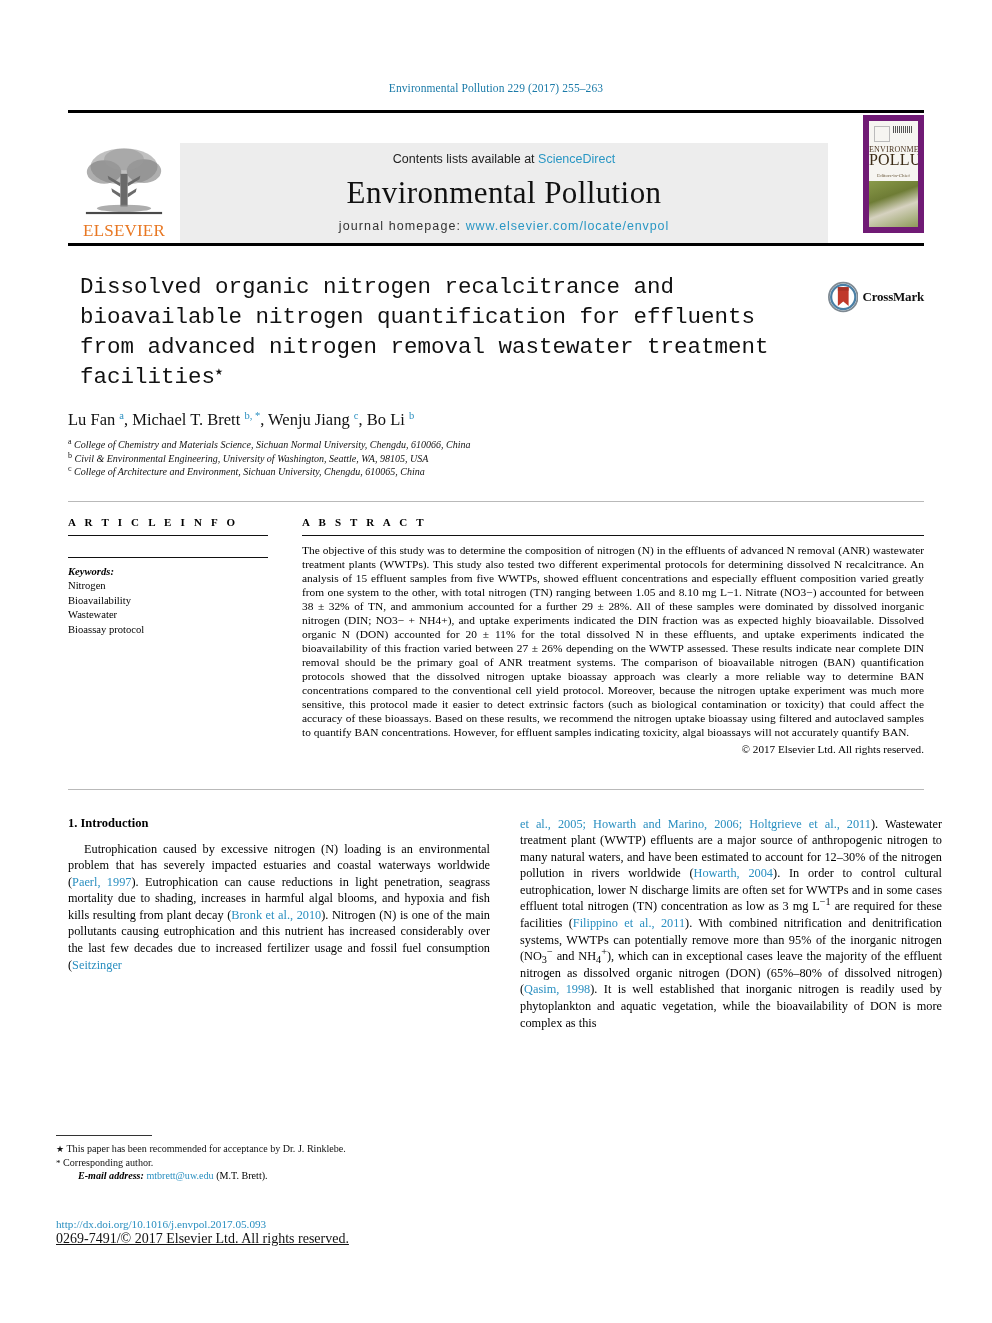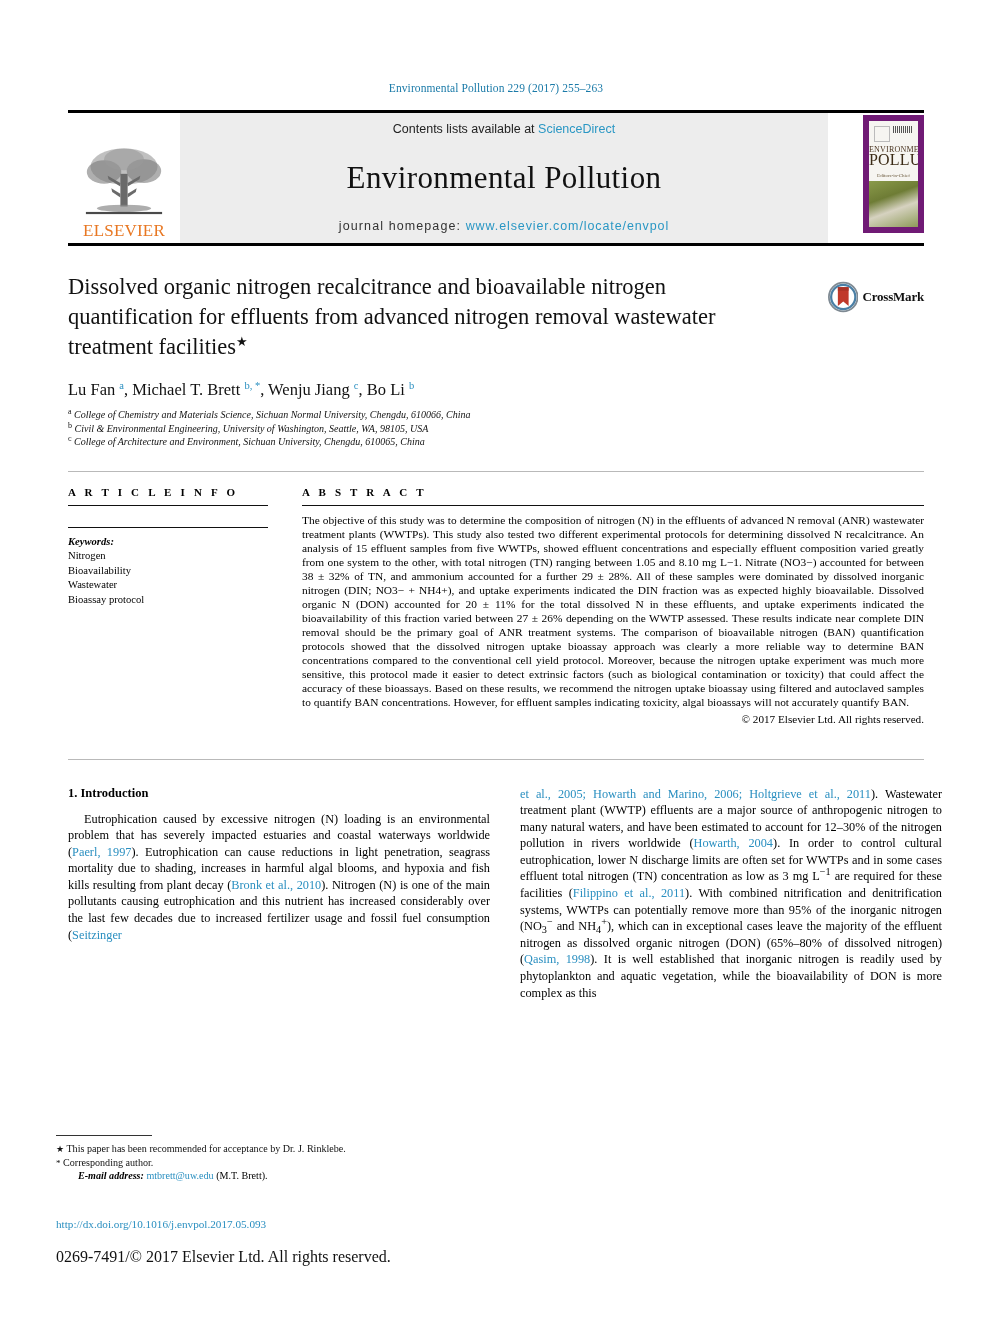--- a/index.html
+++ b/index.html
@@ -64,20 +64,21 @@
   }
   .journal-band {
     flex: 1 1 auto;
     background: #ededed;
     display: flex;
     flex-direction: column;
     align-items: center;
     justify-content: space-between;
     padding: 9px 0 10px 0;
     position: relative;
+    margin-top: 30px;
   }
   .contents-line {
     font-size: 12.5px;
     color: #222;
     font-family: "Liberation Sans", sans-serif;
   }
   .contents-line .sd { color: #2a97c4; }
   .journal-title {
     font-family: "Liberation Serif", serif;
     font-size: 31px;
@@ -147,25 +148,25 @@
   .masthead-rule {
     margin: 0 56px;
     border-bottom: 3px solid #000;
   }
 
   
   .titleblock { margin: 26px 56px 0 56px; position: relative; }
   .art-title {
     font-size: 22.5px;
     line-height: 30px;
-    font-family: Liberation Serif, serif;
+    font-family: Liberation Mono, monospace;
     font-weight: normal;
     color: #111;
     max-width: 700px;
-    margin: 0;
+    margin: 12px;
   }
   .art-title sup { font-size: 13px; }
   .crossmark {
     position: absolute;
     right: 0; top: 8px;
     width: 96px;
     display: flex;
     align-items: center;
     gap: 4px;
   }
@@ -286,23 +287,24 @@
     left: 56px;
     top: 1218px;
     width: 430px;
     font-family: "Liberation Serif", serif;
   }
   .doi-link {
     font-size: 11.2px;
     color: #2a8fc0;
   }
   .issn {
-    font-size: 16px;
-    color: #111;
-    margin-top: 18px;
+    font-size: 14px;
+    color: #111;
+    margin-top: 1px;
+    text-decoration: underline;
   }
   sub, sup { line-height: 0; }
 </style>
 </head>
 <body>
 
 <div class="page">
 
   <div class="runhead">Environmental Pollution 229 (2017) 255–263</div>
 

